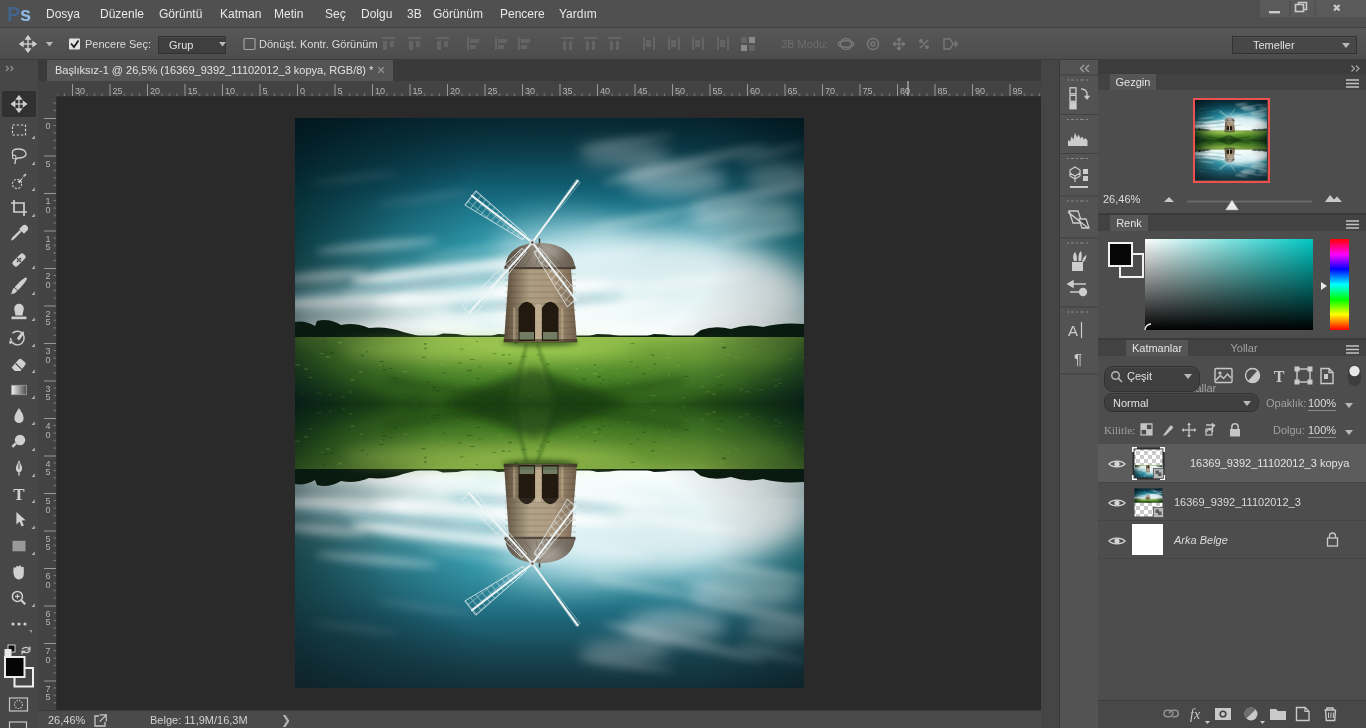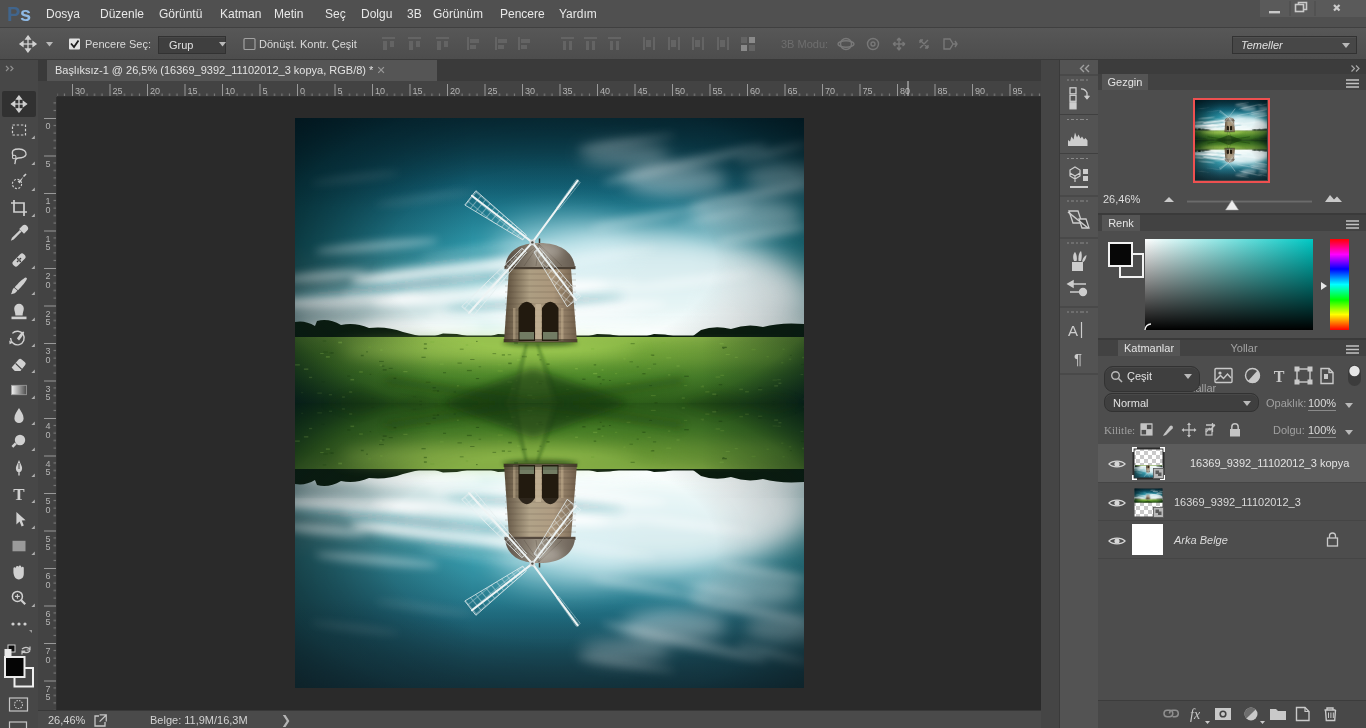--- a/index.html
+++ b/index.html
@@ -1,28 +1,28 @@
 <!DOCTYPE html>
 <html><head><meta charset="utf-8"><style>
 *{margin:0;padding:0;box-sizing:border-box;}
 html,body{width:1366px;height:728px;overflow:hidden;background:#4d4d4d;font-family:"Liberation Sans",sans-serif;}
 .abs{position:absolute;}
 #stage{position:relative;width:1366px;height:728px;}
 #menubar{left:0;top:0;width:1366px;height:28px;background:#505050;border-bottom:1px solid #404040;color:#e8e8e8;font-size:12px;}
 #menubar .mi{position:absolute;top:7px;}
 #optionsbar{left:0;top:28px;width:1366px;height:32px;background:linear-gradient(#575757,#4d4d4d);border-bottom:1px solid #393939;color:#dadada;font-size:11px;}
 #tabrow{left:38px;top:60px;width:1003px;height:21px;background:#3a3a3a;}
-#doctab{left:9px;top:0px;width:390px;height:21px;background:#555555;color:#e2e2e2;font-size:11px;line-height:21px;padding-left:8px;}
+#doctab{left:9px;top:0px;width:346px;height:21px;background:#555555;color:#e2e2e2;font-size:11px;line-height:21px;padding-left:8px;}
 #rulcorner{left:38px;top:81px;width:19px;height:16px;background:#434343;}
 #pasteboard{left:57px;top:97px;width:984px;height:613px;background:#2a2a2a;overflow:hidden;}
 #statusbar{left:38px;top:710px;width:1003px;height:18px;background:#4a4a4a;border-top:1px solid #383838;color:#d2d2d2;font-size:11px;}
 #dockgap{left:1041px;top:60px;width:57px;height:668px;background:#454545;}
 #panels{left:1098px;top:60px;width:268px;height:668px;background:#4d4d4d;color:#dcdcdc;font-size:11px;}
 .phead{position:absolute;left:0;width:268px;height:16px;background:#424242;}
-.ptab{position:absolute;height:16px;background:#555555;font-size:11px;line-height:17px;text-align:center;color:#e4e4e4;}
+.ptab{position:absolute;height:16px;background:#555555;font-size:11px;line-height:17px;text-align:center;color:#e4e4e4;margin-left:8px;}
 .ptabg{position:absolute;height:16px;color:#a2a2a2;font-size:11px;line-height:17px;text-align:center;}
 .dd{position:absolute;background:#3f3f3f;border:1px solid #323232;box-shadow:inset 0 1px 0 rgba(255,255,255,.05);color:#e0e0e0;}
 .gtx{color:#a0a0a0;}
 </style></head><body>
 <div id="stage">
 <svg width="0" height="0" style="position:absolute">
 <defs>
 <linearGradient id="skyV" x1="0" y1="0" x2="0" y2="1">
 <stop offset="0" stop-color="#0b3440"></stop>
           <stop offset="0.3" stop-color="#14657a"></stop>
@@ -416,21 +416,21 @@
 </g>
 <path d="M46,14 L53,14 L49.5,18.5 Z" fill="#b9b9b9"></path>
 <rect x="69" y="10.5" width="11" height="11" fill="#e2e2e2" rx="1"></rect>
 <path d="M71,15.5 L74,19 L78.5,12.5" stroke="#1d1d1d" stroke-width="1.8" fill="none"></path>
 <rect x="244" y="10.5" width="11" height="11" fill="none" stroke="#a2a2a2" stroke-width="1.2" rx="1"></rect>
 </svg>
 <span class="abs" style="left:85px;top:10px;">Pencere Seç:</span>
 <div class="dd" style="left:158px;top:8px;width:68px;height:18px;">
         <span style="position:absolute;left:10px;top:2px;">Grup</span>
       </div>
-<span class="abs" style="left:259px;top:10px;">Dönüşt. Kontr. Çeşit</span>
+<span class="abs" style="left:259px;top:10px;">Dönüşt. Kontr. Görünüm</span>
 <svg class="abs" style="left:0;top:0" width="1366" height="31" viewBox="0 0 1366 31">
         <g fill="#646464">
           <path d="M219,14 l7,0 -3.5,4.5 Z" fill="#b9b9b9"></path>
           <rect x="382" y="9" width="13" height="2"></rect>
           <rect x="383" y="13" width="4" height="9"></rect>
           <rect x="390" y="13" width="4" height="6"></rect>
           <rect x="408" y="9" width="13" height="2"></rect>
           <rect x="409" y="13" width="4" height="9"></rect>
           <rect x="416" y="13" width="4" height="6"></rect>
           <rect x="436" y="9" width="13" height="2"></rect>
@@ -476,21 +476,21 @@
           <ellipse cx="846" cy="16" rx="8" ry="3.2"></ellipse>
           <circle cx="873" cy="16" r="5.5"></circle>
           <circle cx="873" cy="16" r="2"></circle>
           <path d="M899,10 V22 M893,16 H905 M899,10 l-2,2.5 M899,10 l2,2.5 M899,22 l-2,-2.5 M899,22 l2,-2.5 M893,16 l2.5,-2 M893,16 l2.5,2 M905,16 l-2.5,-2 M905,16 l-2.5,2"></path>
           <path d="M920,12 l8,8 M928,12 l-8,8 M920,12 l0,3 M920,12 l3,0 M928,20 l0,-3 M928,20 l-3,0"></path>
           <path d="M944,11 h6 l3,5 -3,5 h-6 Z M953,16 h4 M955,13 l2,3 -2,3"></path>
         </g>
       </svg>
 <span class="abs" style="left:781px;top:10px;color:#6e6e6e;">3B Modu:</span>
 <div class="dd" style="left:1232px;top:8px;width:125px;height:18px;background:#474747;">
-        <span style="position:absolute;left:8px;top:2px;font-style:italic;">Temeller</span>
+        <span style="position:absolute;left:20px;top:2px;">Temeller</span>
 <svg style="position:absolute;right:5px;top:6px" width="9" height="6">
           <path d="M0,0 L8,0 L4,5 Z" fill="#b9b9b9"></path>
         </svg>
       </div>
 </div>
 <svg class="abs" style="left:0;top:60px" width="38" height="668" viewBox="0 0 38 668">
       <rect x="0" y="0" width="38" height="668" fill="#474747"></rect>
       <path d="M6,6 l2.5,2.5 -2.5,2.5 M10.5,6 l2.5,2.5 -2.5,2.5" stroke="#8f8f8f" stroke-width="1.2" fill="none"></path>
       <rect x="2" y="31" width="34" height="26" fill="#313131" rx="2"></rect>
       <defs>

